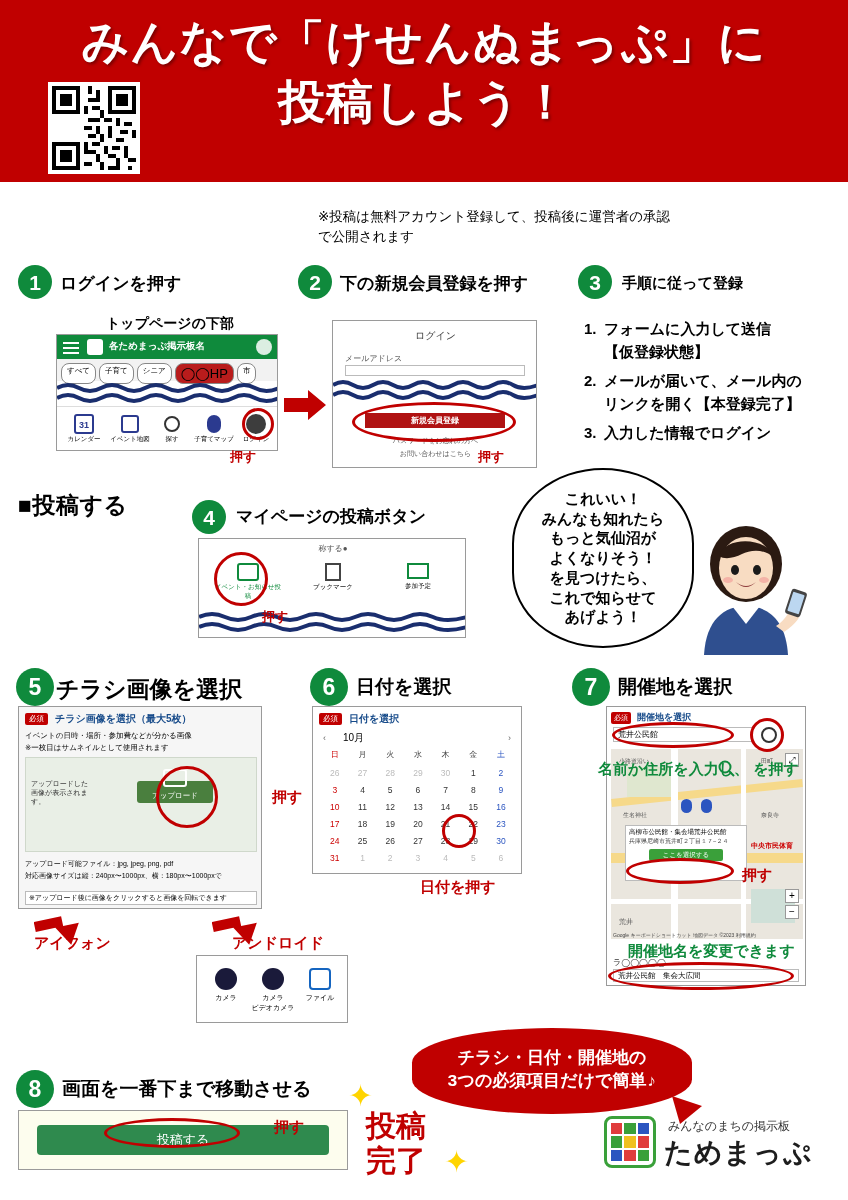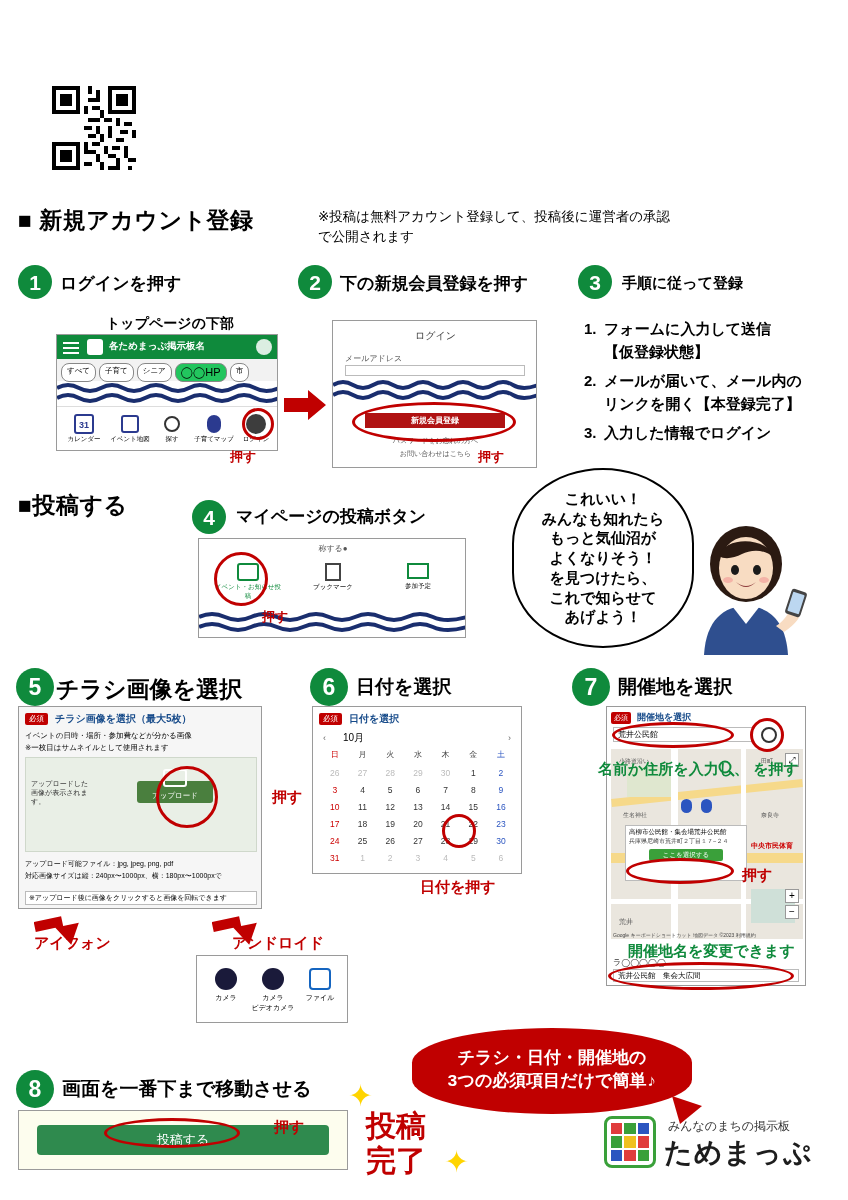--- a/index.html
+++ b/index.html
@@ -128,20 +128,24 @@
   }
   .red-label {
     position: absolute; color: #c00000; font-weight: bold; font-size: 15px;
   }
 </style>
 </head>
 <body>
 
 <div class="page">
 
+  <div class="header">
+    <div class="header-title">みんなで「けせんぬまっぷ」に
+投稿しよう！</div>
+  </div>
 
   <div class="qr">
     <svg width="84" height="84" viewBox="0 0 21 21" shape-rendering="crispEdges">
       <rect width="21" height="21" fill="#fff"></rect>
       <g fill="#000">
         <rect x="0" y="0" width="7" height="1"></rect>
           <rect x="0" y="0" width="1" height="7"></rect>
         <rect x="6" y="0" width="1" height="7"></rect>
           <rect x="0" y="6" width="7" height="1"></rect>
         <rect x="2" y="2" width="3" height="3"></rect>
@@ -184,41 +188,40 @@
         <rect x="16" y="18" width="1" height="2"></rect>
           <rect x="19" y="18" width="2" height="1"></rect>
         <rect x="8" y="19" width="2" height="1"></rect>
           <rect x="12" y="19" width="1" height="2"></rect>
         <rect x="14" y="20" width="3" height="1"></rect>
           <rect x="19" y="20" width="1" height="1"></rect>
       </g>
     </svg>
   </div>
 
-  <div class="sec-head" style="left:18px; top:205px;">■ 新規アカウント登録</div>
   <div class="note" style="left:318px; top:207px; width:355px;">※投稿は無料アカウント登録して、投稿後に運営者の承認で公開されます</div>
 
   <div class="stepnum" style="left:18px; top:265px;">1</div>
   <div class="steplabel" style="left:60px; top:272px;">ログインを押す</div>
   <div class="caption-center" style="left:70px; top:315px; width:200px;">トップページの下部</div>
 
   <div class="mock" style="left:56px; top:334px; width:222px; height:117px;">
 
     <div style="position:absolute;left:0;top:0;width:222px;height:24px;background:#0f8a3c;"></div>
     <div style="position:absolute;left:6px;top:7px;width:16px;height:2px;background:#fff;box-shadow:0 5px 0 #fff,0 10px 0 #fff;"></div>
     <div style="position:absolute;left:30px;top:4px;width:16px;height:16px;border-radius:3px;background:#fff;"></div>
     <div style="position:absolute;left:52px;top:5px;font-size:9.5px;color:#fff;font-weight:bold;">各ためまっぷ掲示板名</div>
     <div style="position:absolute;right:5px;top:4px;width:16px;height:16px;border-radius:50%;background:#fff;opacity:.85;"></div>
 
     <div style="position:absolute;left:0;top:24px;width:222px;height:22px;background:#f2f2f2;"></div>
     <div style="position:absolute;left:4px;top:28px;display:flex;gap:3px;">
       <span style="font-size:7.5px;border:1px solid #888;border-radius:8px;padding:2px 5px;background:#fff;">すべて</span>
       <span style="font-size:7.5px;border:1px solid #888;border-radius:8px;padding:2px 5px;background:#fff;">子育て</span>
       <span style="font-size:7.5px;border:1px solid #888;border-radius:8px;padding:2px 5px;background:#fff;">シニア</span>
-      <span style="font-size:11px;border:1px solid #888;border-radius:8px;padding:2px 5px;background:#22c55e;">◯◯HP</span>
+      <span style="font-size:13px;border:1px solid #888;border-radius:8px;padding:2px 5px;background:#b91c1c;">◯◯HP</span>
       <span style="font-size:7.5px;border:1px solid #888;border-radius:8px;padding:2px 5px;background:#fff;">市</span>
     </div>
 
     <svg style="position:absolute;left:0;top:47px;" width="222" height="22">
       <path d="M0 6 Q 11 0 22 6 T 44 6 T 66 6 T 88 6 T 110 6 T 132 6 T 154 6 T 176 6 T 198 6 T 222 6" stroke="#1a2e6e" stroke-width="4" fill="none"></path>
       <path d="M0 16 Q 11 10 22 16 T 44 16 T 66 16 T 88 16 T 110 16 T 132 16 T 154 16 T 176 16 T 198 16 T 222 16" stroke="#1a2e6e" stroke-width="4" fill="none"></path>
     </svg>
 
     <div style="position:absolute;left:0;bottom:0;width:222px;height:44px;background:#fff;border-top:1px solid #ddd;"></div>
     <div style="position:absolute;left:6px;bottom:6px;width:210px;display:flex;justify-content:space-between;align-items:flex-end;">

